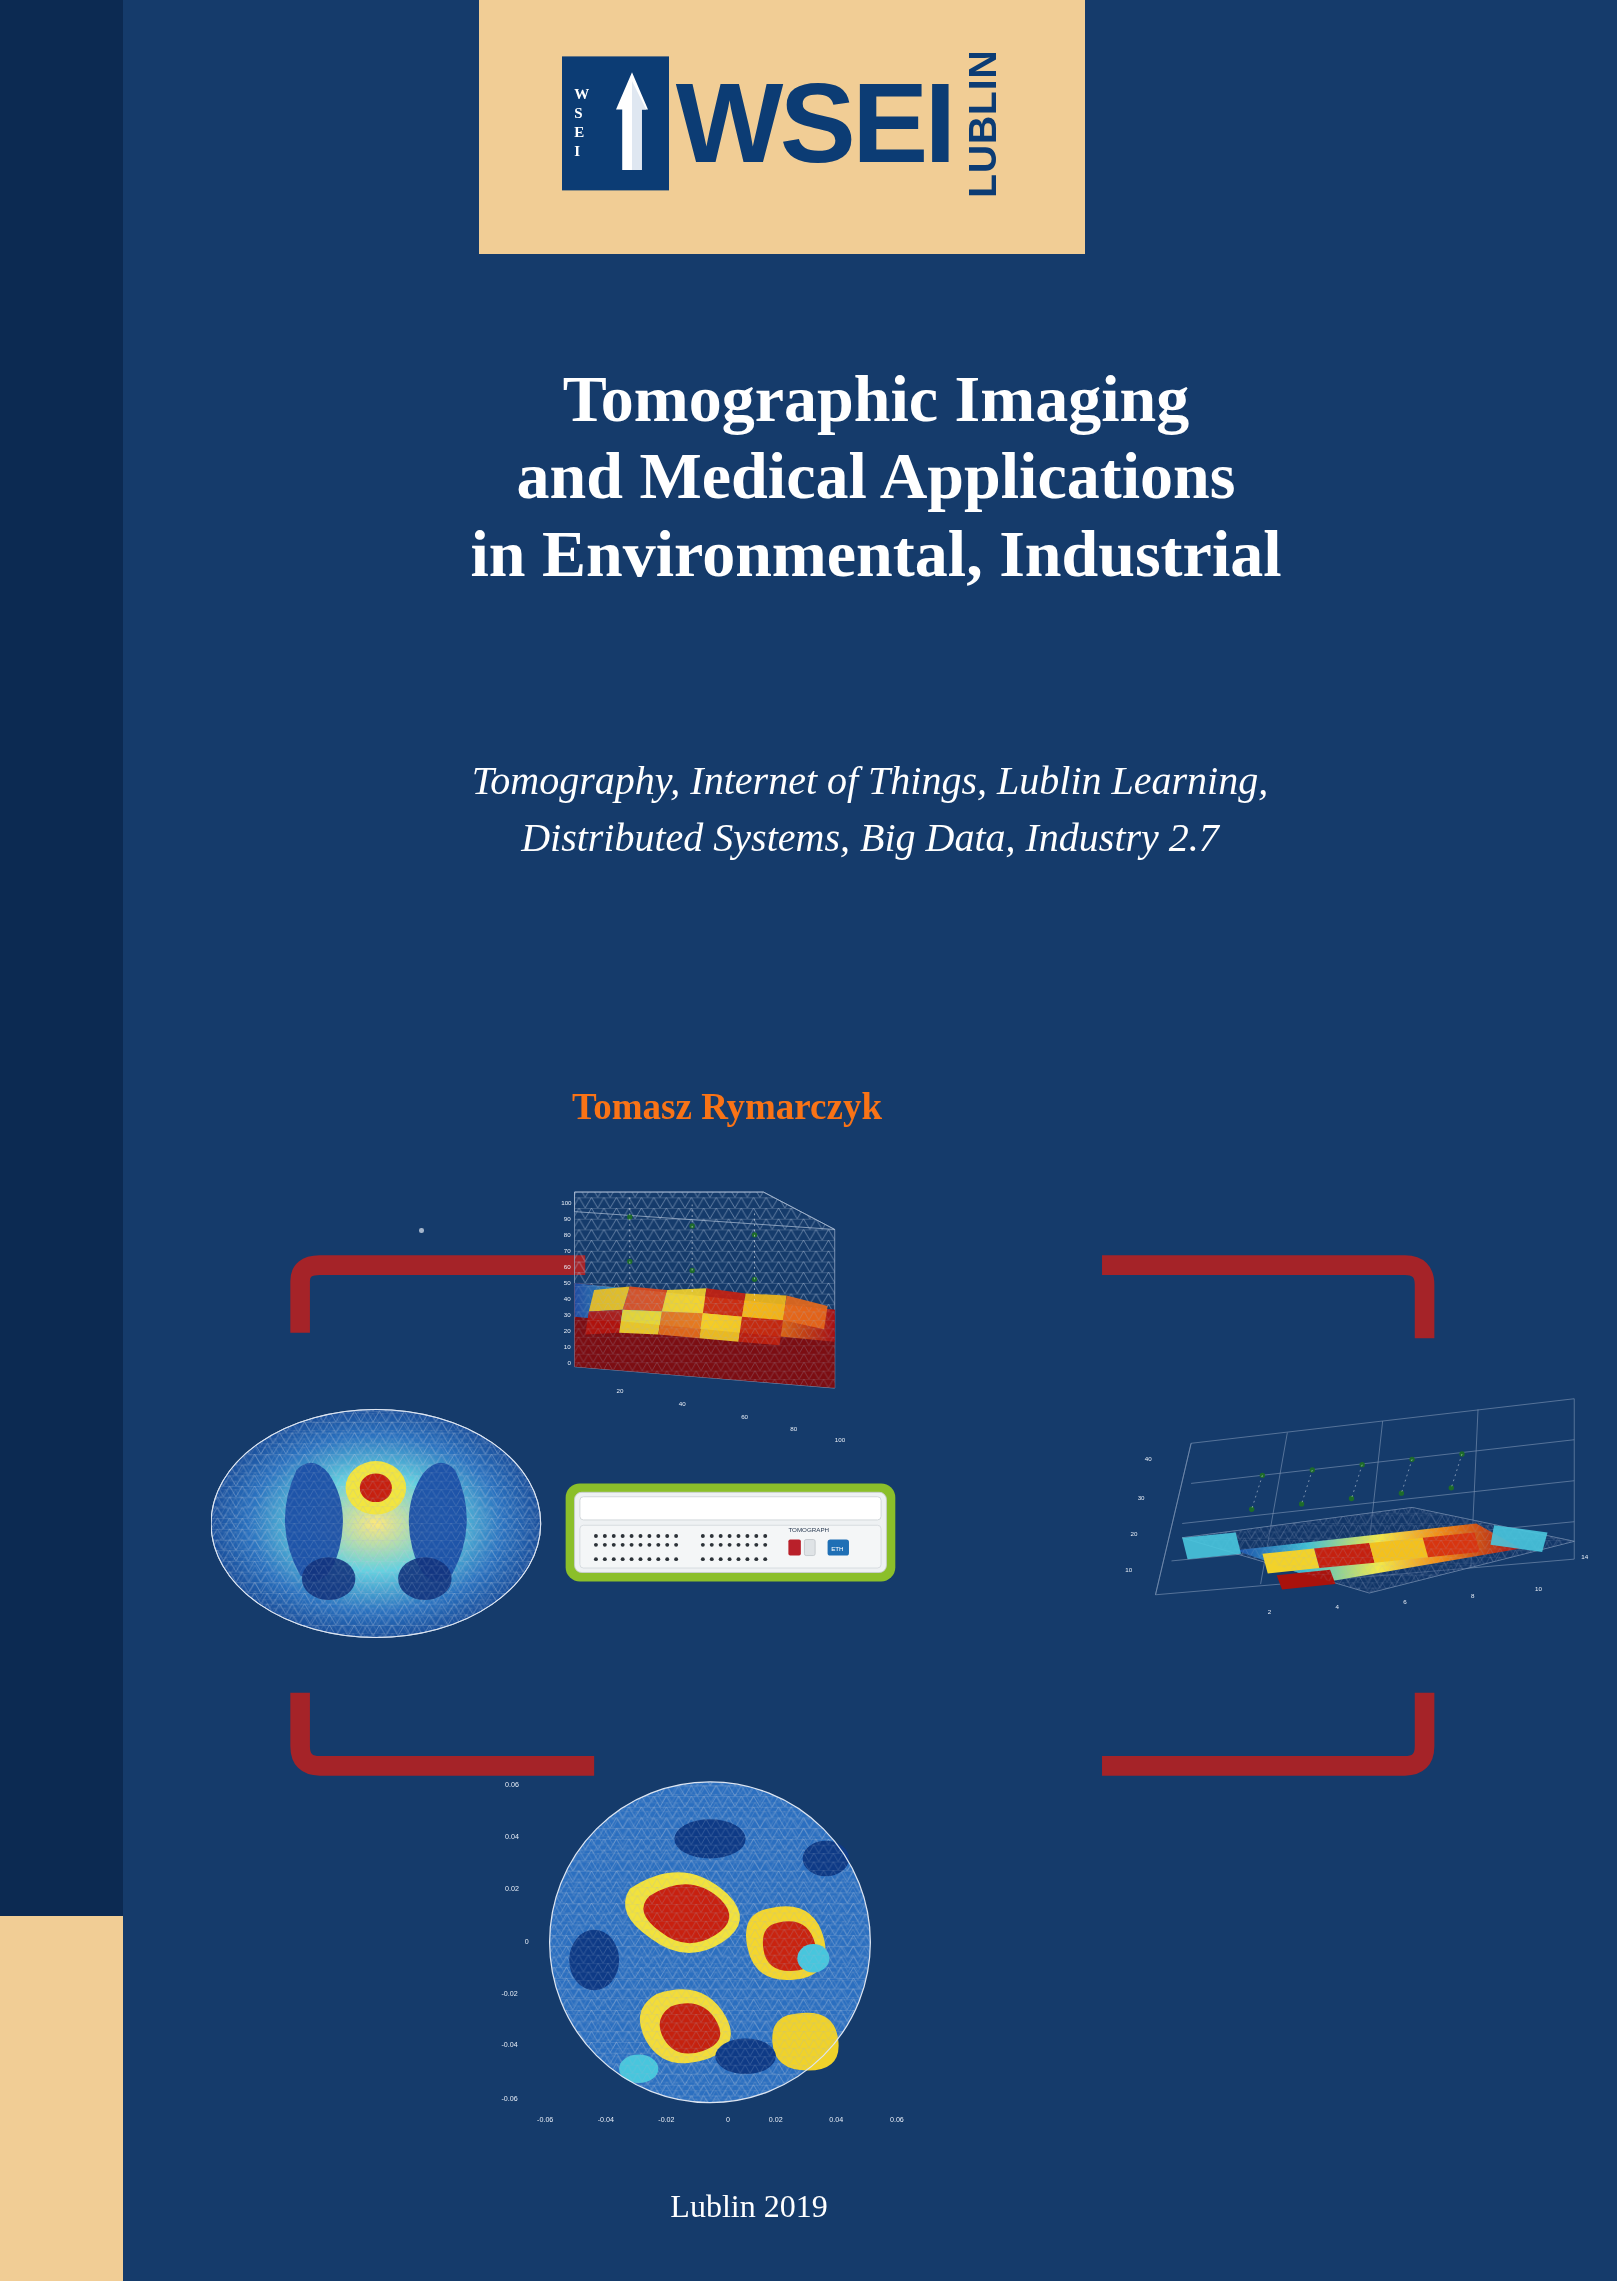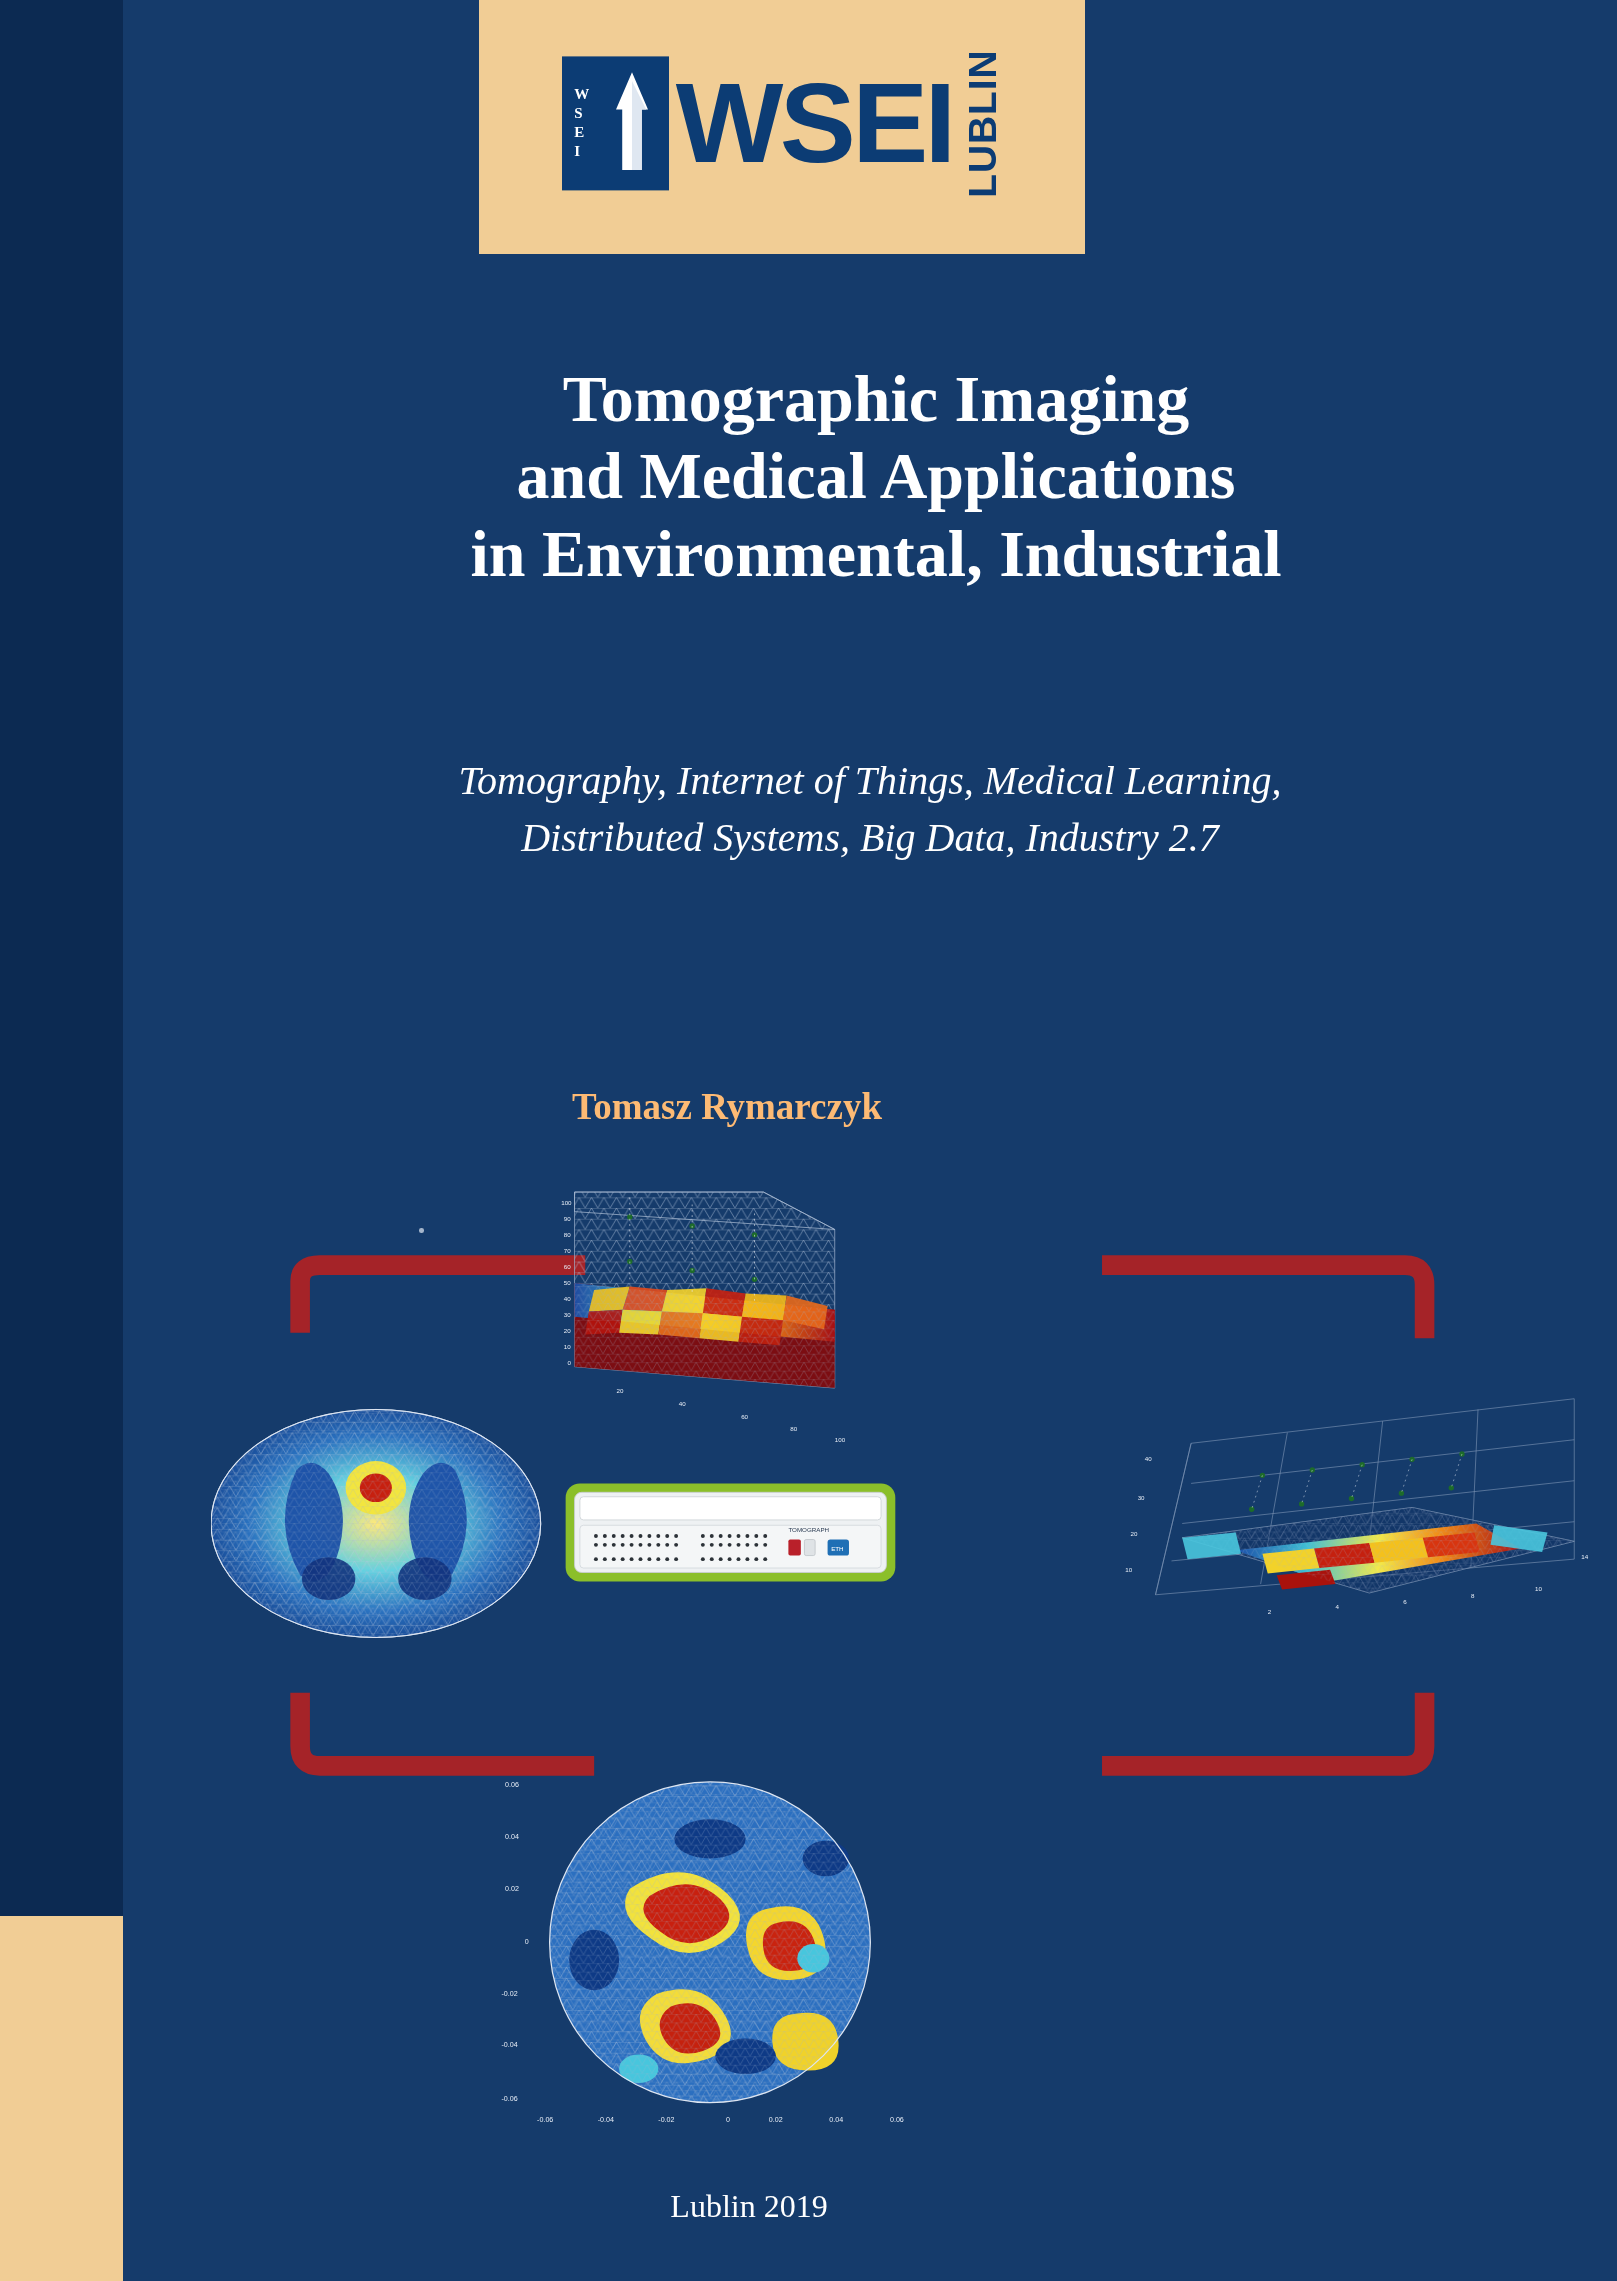--- a/index.html
+++ b/index.html
@@ -143,21 +143,21 @@
     line-height: 1.42;
   }
   .subtitle .ln { display: block; }
 
   .author {
     position: absolute;
     left: 123px;
     top: 1085px;
     width: 1208px;
     text-align: center;
-    color: #fdba74;
+    color: #f97316;
     font-family: "Liberation Serif", serif;
     font-weight: bold;
     font-size: 37px;
   }
 
   .footer {
     position: absolute;
     left: 123px;
     top: 2188px;
     width: 1252px;
@@ -215,21 +215,21 @@
     </div>
   </div>
 
   <h1 class="title">
     <span class="ln">Tomographic Imaging</span>
     <span class="ln">and Medical Applications</span>
     <span class="ln">in Environmental, Industrial</span>
   </h1>
 
   <div class="subtitle">
-    <span class="ln">Tomography, Internet of Things, Medical Learning,</span>
+    <span class="ln">Tomography, Internet of Things, Lublin Learning,</span>
     <span class="ln">Distributed Systems, Big Data, Industry 2.7</span>
   </div>
 
   <div class="author">Tomasz Rymarczyk</div>
 
   <div class="tiny-dot"></div>
 
   <div class="figure">
     <svg width="1390" height="989" viewBox="0 0 1560 1110">
       <defs>

